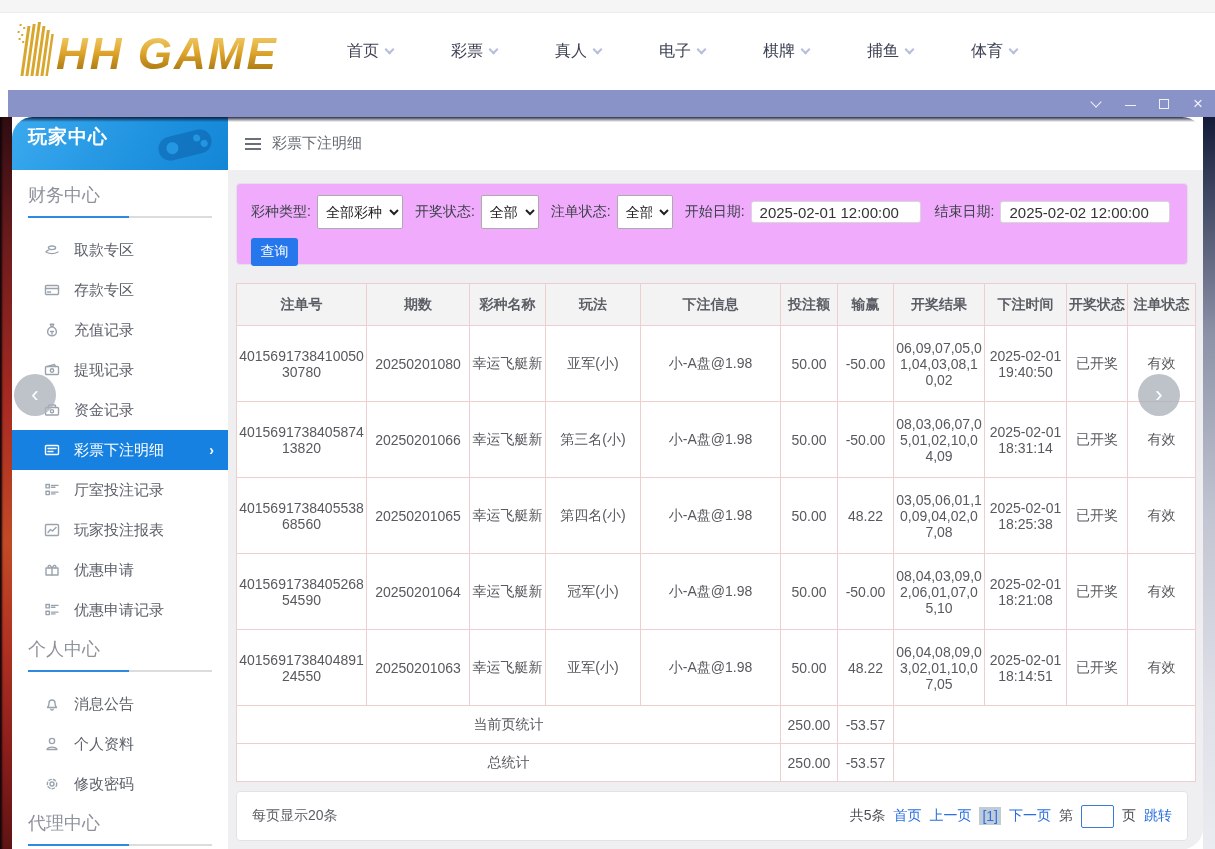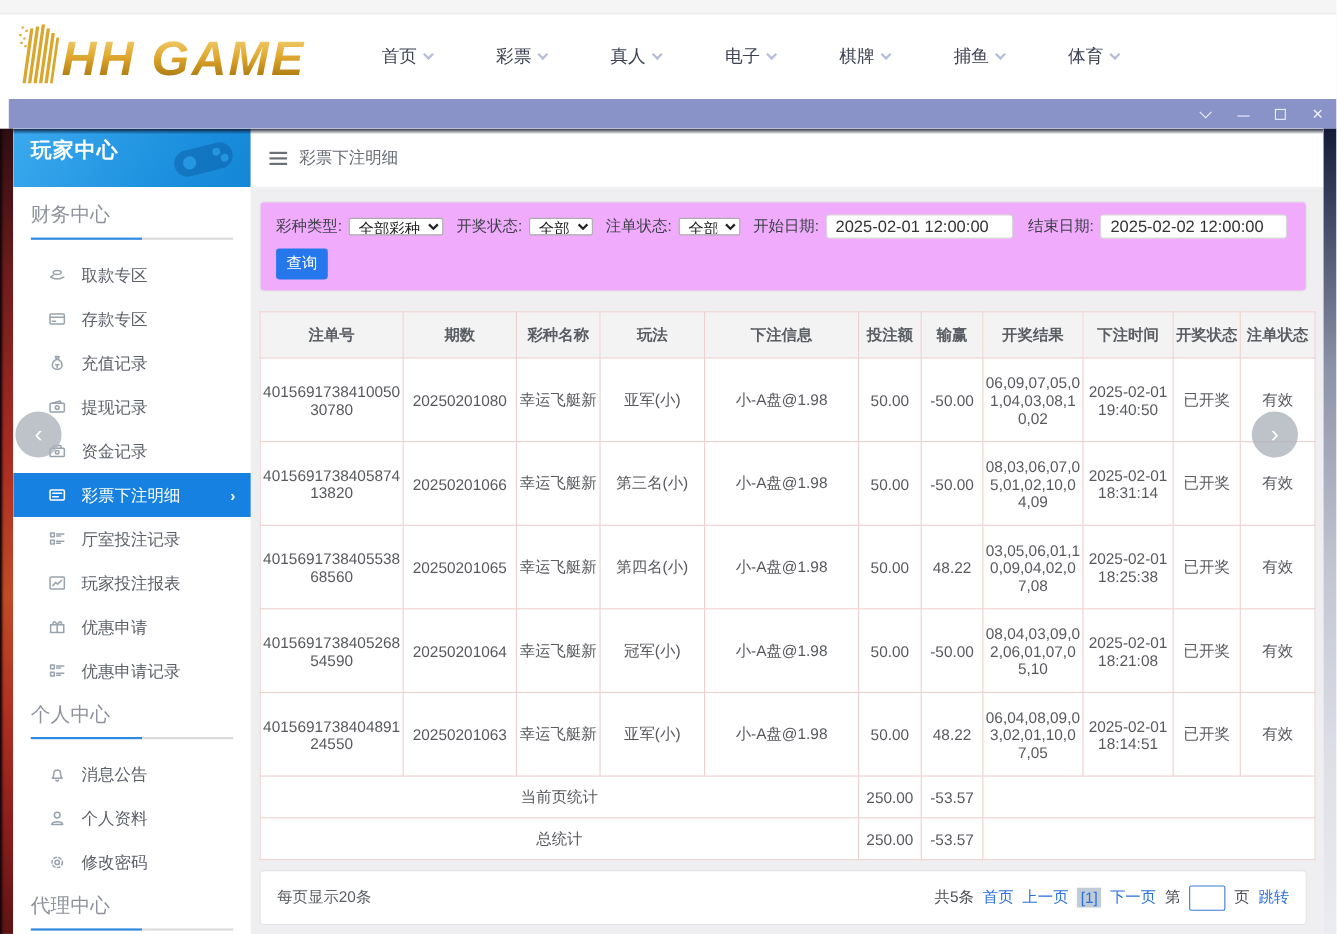--- a/index.html
+++ b/index.html
@@ -30,21 +30,21 @@
   .tb-close { color:#eef0fa; font-size:17px; line-height:14px; }
 
   
   .left-strip { position:absolute; left:0; top:117px; width:12px; height:732px;
     background:linear-gradient(180deg,#2e0d12 0%,#6e1c1c 18%,#a82c22 40%,#c24a26 58%,#b03222 72%,#8c1f1c 86%,#5e1414 100%);
     box-shadow:inset 3px 0 2px -1px #15060a; }
   .right-strip { position:absolute; left:1203px; top:117px; width:12px; height:732px;
     background:linear-gradient(180deg,#141b38 0%,#3d4460 10%,#8d93a8 30%,#c3c6d2 55%,#dfe0e8 80%,#ebecf1 100%); }
 
   
-  .window { position:absolute; left:12px; top:117px; width:1191px; height:732px; background:#efeff1; overflow:hidden; }
+  .window { position:absolute; left:12px; top:117px; width:1191px; height:732px; background:#efeff1; overflow:hidden;border-radius:21px; }
   .window::before { content:""; position:absolute; left:0; top:0; width:100%; height:5px; z-index:9;
     background:linear-gradient(180deg,rgba(8,13,36,.85),rgba(8,13,36,0)); pointer-events:none; }
 
   
   .sidebar { position:absolute; left:0; top:0; width:216px; height:732px; background:#fff; }
   .sb-header { height:53px; background:linear-gradient(120deg,#3aa9ef 0%,#1b8fdd 70%,#1486d6 100%);
     position:relative; padding:7px 0 0 16px; overflow:hidden; }
   .sb-title { color:#fff; font-size:19px; font-weight:bold; letter-spacing:1px; }
   .sb-sub { color:#e8f5ff; font-size:9px; letter-spacing:1.5px; margin-top:18px; }
   .sb-gamepad { position:absolute; right:14px; top:8px; opacity:.5; transform:rotate(-14deg); }
@@ -72,21 +72,21 @@
   .main { position:absolute; left:216px; top:0; width:975px; height:732px; background:#efeff1; }
   .breadcrumb-bar { height:53px; background:#fff; display:flex; align-items:center; padding-left:17px; gap:11px; }
   .burger { display:flex; flex-direction:column; gap:3px; cursor:pointer; }
   .burger i { display:block; width:16px; height:2px; background:#6b7078; }
   .bc-title { font-size:15px; color:#666b73; }
 
   .filter-panel { position:absolute; left:8px; top:66px; width:952px; height:82px; background:#f0abfc;
     border:1px solid #e3e3e5; border-radius:4px; padding:11px 14px; }
   .filter-row { display:flex; align-items:center; gap:6px; flex-wrap:nowrap; }
   .f-label { font-size:14px; color:#3d4248; white-space:nowrap; }
-  .filter-row select { height:16px; border:1px solid #ababab; border-radius:2px; background:#fff;
+  .filter-row select { height:34px; border:1px solid #ababab; border-radius:2px; background:#fff;
     font-size:14px; color:#222; padding:0 4px; margin-right:6px; font-family:inherit; }
   .sel-lottery { width:150px; } .sel-draw { width:74px; } .sel-order { width:56px; }
   .date-input { width:170px; height:22px; border:1px solid #d7d7d9; border-radius:3px; font-size:15px;
     color:#333; padding:0 8px; margin-right:8px; font-family:inherit; }
   .search-btn { margin-top:9px; width:47px; height:28px; background:#2677ec; color:#fff; border:none;
     border-radius:3px; font-size:14px; cursor:pointer; font-family:inherit; }
 
   
   .bet-table { position:absolute; left:8px; top:166px; width:959px; border-collapse:collapse; table-layout:fixed;
     background:#fff; font-size:14px; color:#57595e; }

